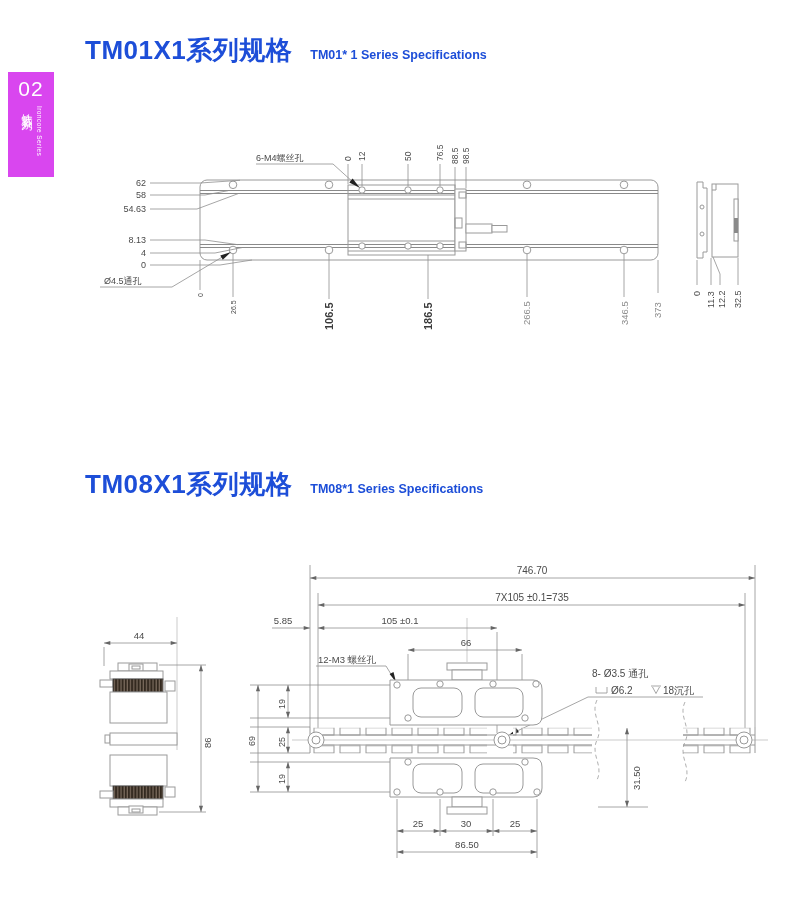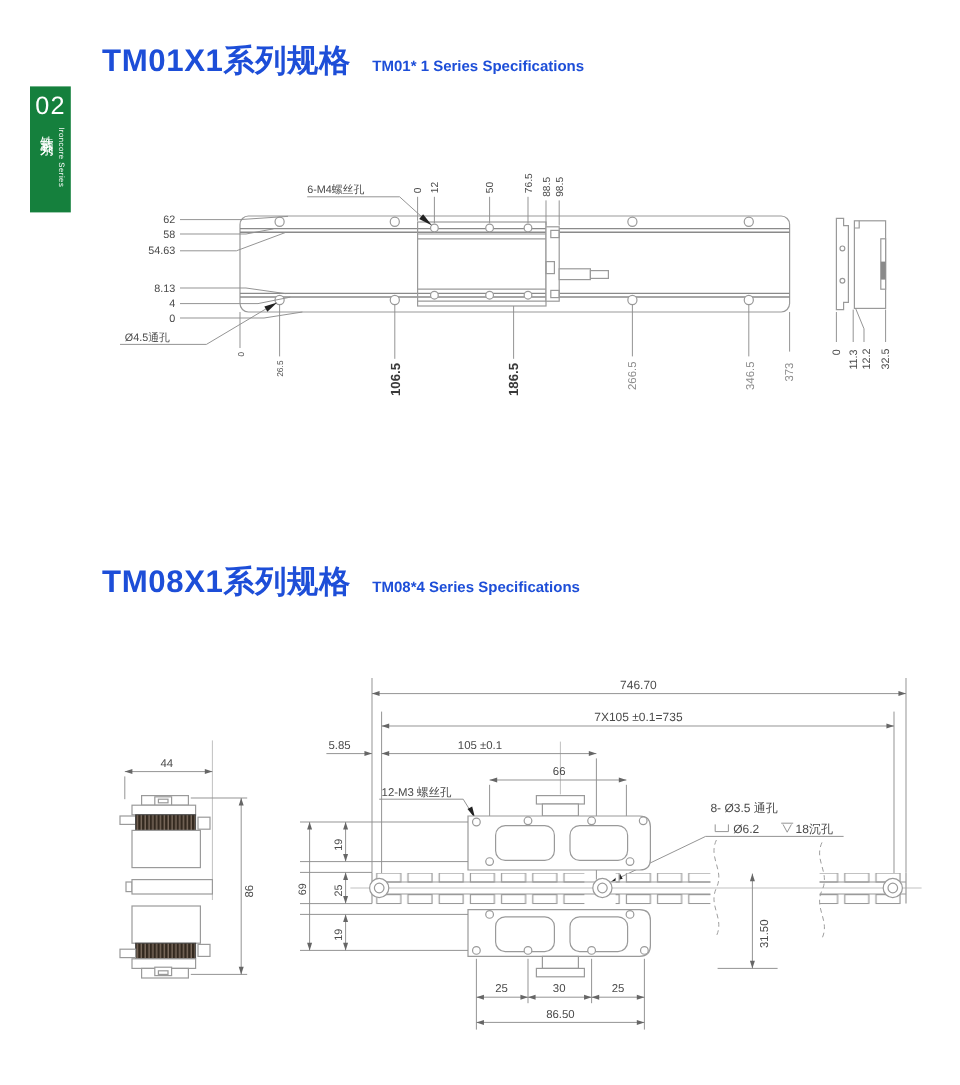--- a/index.html
+++ b/index.html
@@ -1,20 +1,20 @@
 <!DOCTYPE html>
 <html><head>
 <meta charset="utf-8">
 <style>
   html,body{margin:0;padding:0;background:#fff;}
   body{width:800px;height:904px;position:relative;font-family:"Liberation Sans",sans-serif;overflow:hidden;}
   .page{position:absolute;inset:0;background:#fff;}
 
   
-  .side-tab{position:absolute;left:25px;top:72px;width:34px;height:105px;background:#15803d;color:#fff;}
+  .side-tab{position:absolute;left:8px;top:72px;width:46px;height:105px;background:#d946ef;color:#fff;}
   .side-tab .num{font-size:21px;text-align:center;margin-top:5px;letter-spacing:1px;}
   .side-tab .vert{position:absolute;top:33px;left:0;right:0;display:flex;justify-content:center;gap:2px;}
   .side-tab .cn{writing-mode:vertical-rl;font-size:11px;letter-spacing:2px;}
   .side-tab .en{writing-mode:vertical-rl;font-size:6.5px;letter-spacing:.4px;margin-top:1px;}
 
   
   .sec-title{position:absolute;left:85px;color:#1d4ed8;white-space:nowrap;}
   .sec-title .main{font-size:26px;font-weight:bold;letter-spacing:.5px;}
   .sec-title .sub{font-size:12.5px;font-weight:bold;margin-left:18px;}
   #title1{top:33px;}
@@ -53,21 +53,21 @@
       <span class="cn">铁芯系列</span>
       <span class="en">Ironcore Series</span>
     </div>
   </div>
 
   <div class="sec-title" id="title1">
     <span class="main">TM01X1系列规格</span><span class="sub">TM01* 1  Series Specifications</span>
   </div>
 
   <div class="sec-title" id="title2">
-    <span class="main">TM08X1系列规格</span><span class="sub">TM08*4 Series Specifications</span>
+    <span class="main">TM08X1系列规格</span><span class="sub">TM08*1 Series Specifications</span>
   </div>
 
   <svg id="dwg1" width="690" height="205" viewBox="85 130 690 205">
     <defs>
       <marker id="m1" viewBox="0 0 8 6" markerWidth="9" markerHeight="7" refX="7.5" refY="3" orient="auto-start-reverse">
         <path d="M0.5,0.7 L7.5,3 L0.5,5.3 Z" fill="#666"></path>
       </marker>
     </defs>
 
     <g>

